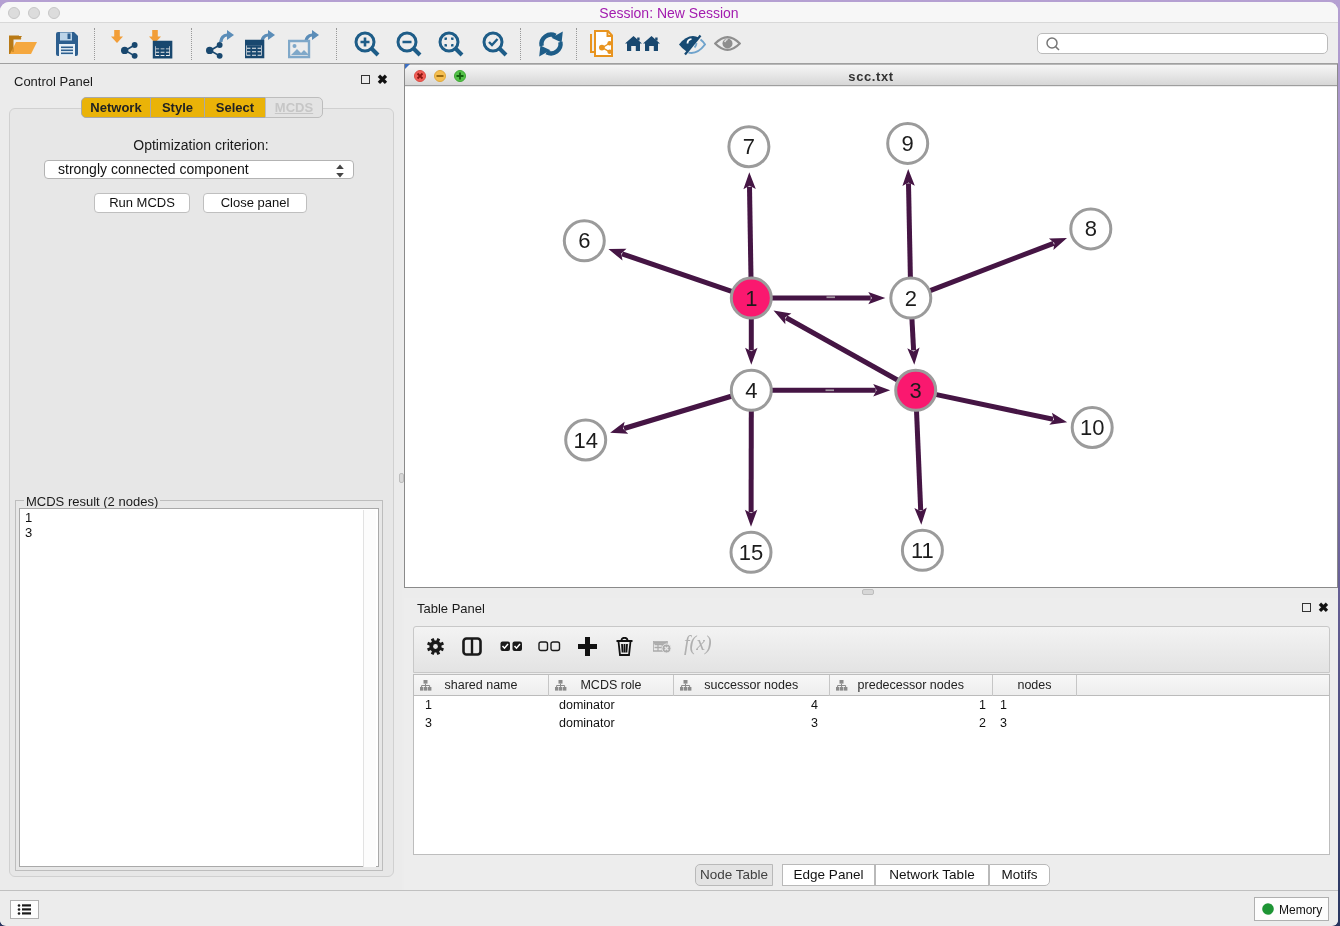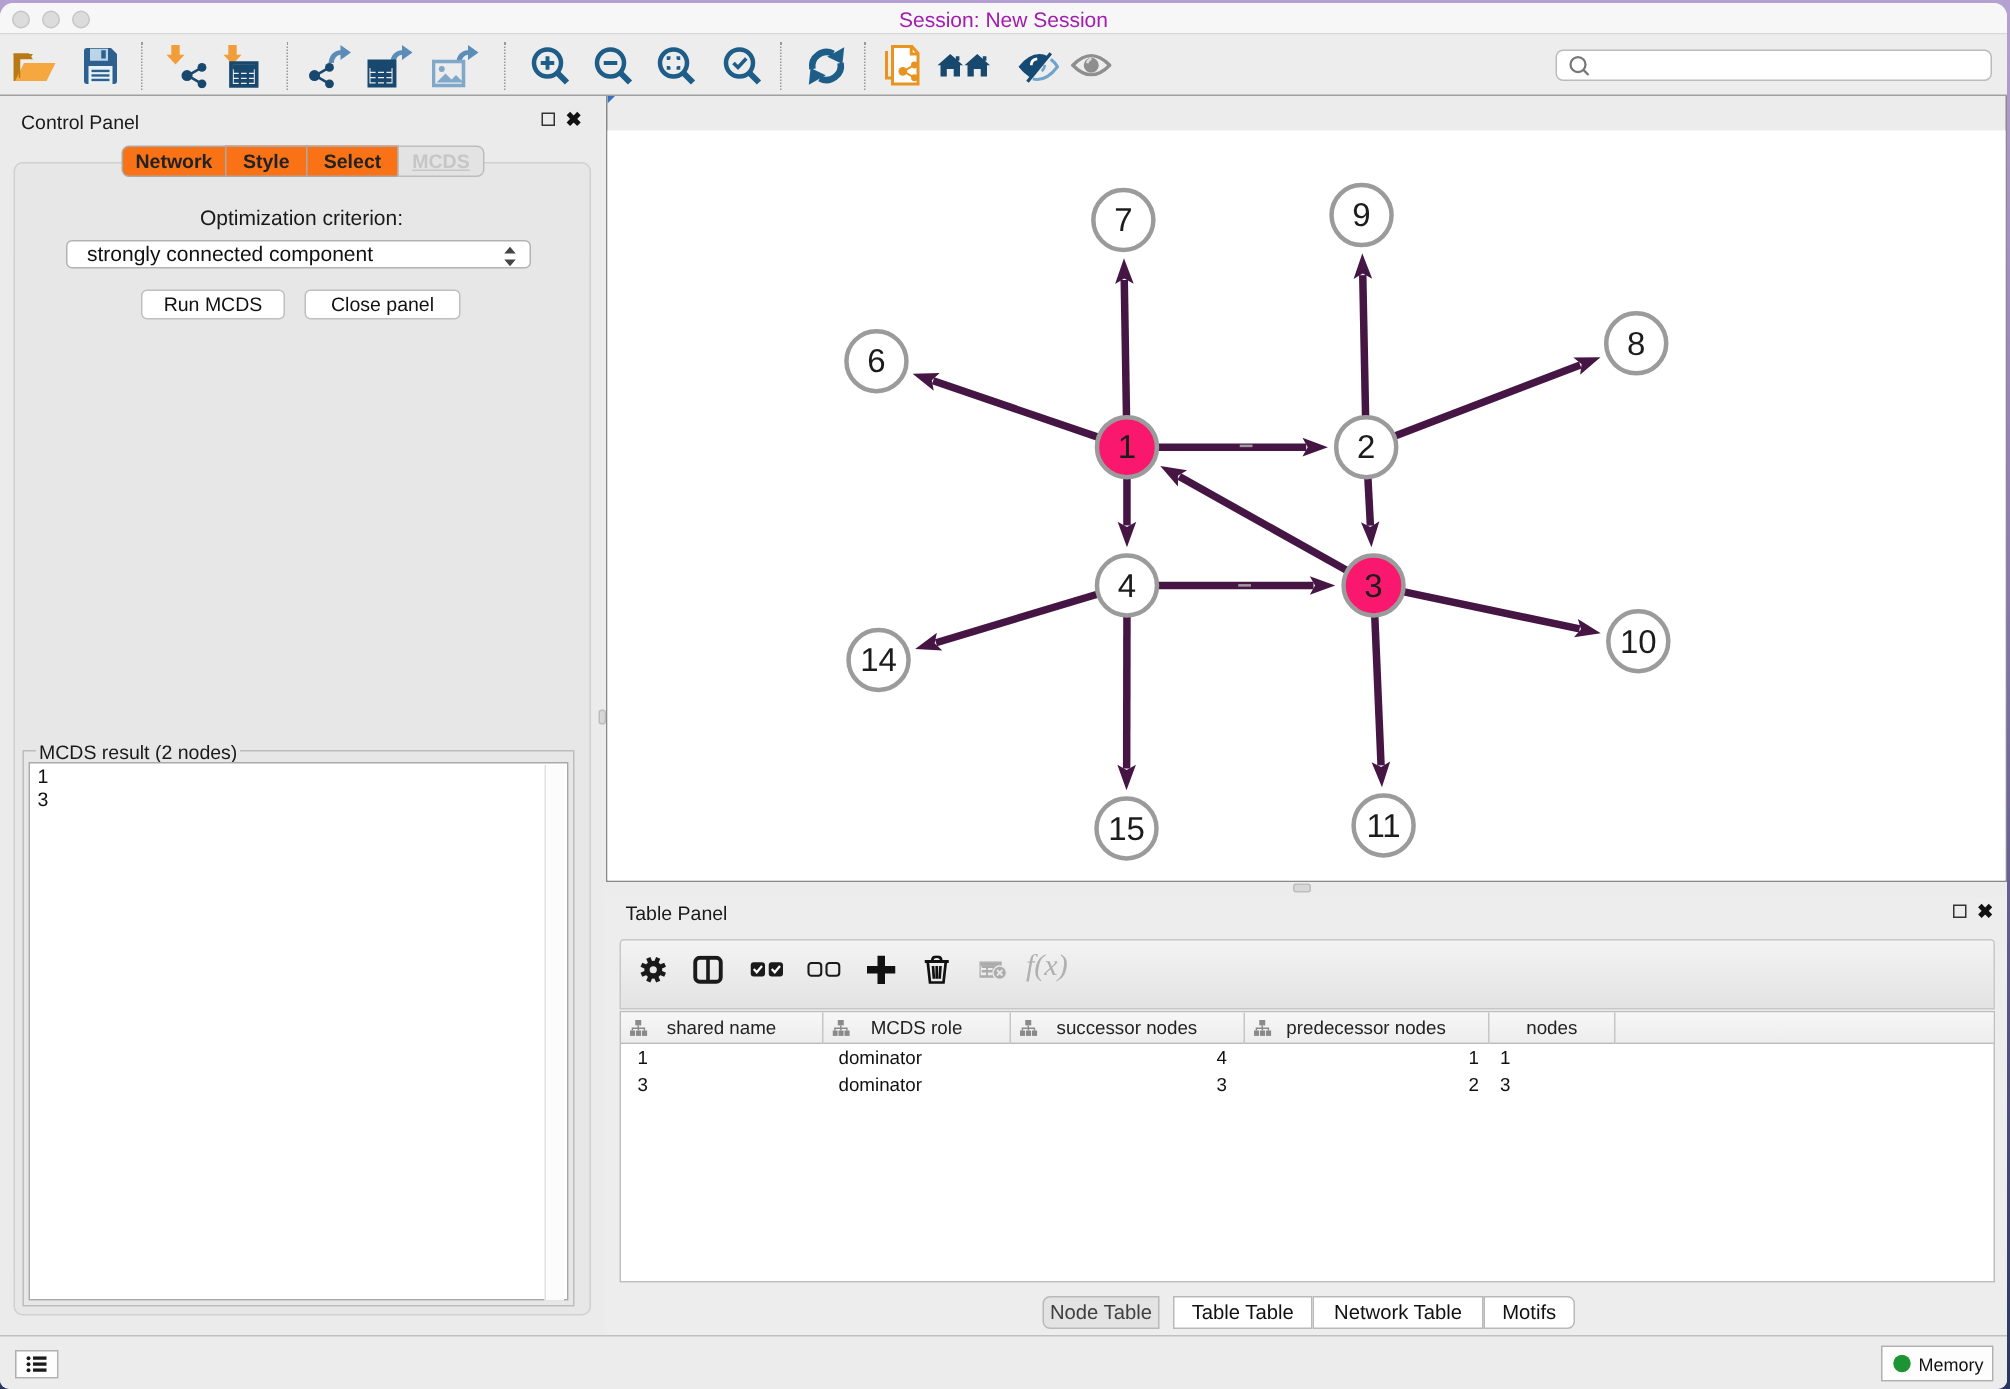--- a/index.html
+++ b/index.html
@@ -14,21 +14,21 @@
 #toolbar { position:absolute; left:0; top:21px; width:100%; height:41px; background:#ededed; border-bottom:1px solid #a0a0a0; }
 .sep { position:absolute; top:5px; height:32px; width:0; border-left:1px dotted #999; }
 .ticon { position:absolute; top:7px; }
 #searchbox { position:absolute; left:1037px; top:10px; width:291px; height:21px; background:#fff; border:1px solid #bbb; border-radius:5px; }
 
 #cpanel { position:absolute; left:0; top:62px; width:402px; height:826px; background:#ebebeb; }
 #cp-title { position:absolute; left:14px; top:10px; font-size:13px; color:#1a1a1a; }
 .float-ico { position:absolute; width:9px; height:9px; border:1.2px solid #333; }
 .close-x { position:absolute; font-size:13px; font-weight:bold; color:#111; }
 #cp-box { position:absolute; left:9px; top:44px; width:385px; height:769px; background:#e7e7e7; border:1px solid #d0d0d0; border-radius:6px; }
-.tab { position:absolute; top:33px; height:21px; background:#f97316; border:1px solid #a9a9a9; font-size:13px; font-weight:bold; color:#222; text-align:center; line-height:20px; }
+.tab { position:absolute; top:33px; height:21px; background:#eab308; border:1px solid #a9a9a9; font-size:13px; font-weight:bold; color:#222; text-align:center; line-height:20px; }
 #tab-mcds { background:#e3e3e3; color:#c6c6c6; border-radius:0 5px 5px 0; border-color:#bdbdbd;text-decoration:underline; }
 #opt-label { position:absolute; left:0; top:73px; width:402px; text-align:center; font-size:14px; color:#1a1a1a; }
 #dropdown { position:absolute; left:44px; top:96px; width:310px; height:19px; background:#fff; border:1px solid #b3b3b3; border-radius:4px; font-size:14px; color:#111; line-height:17px; padding-left:13px; }
 .btn { position:absolute; top:129px; height:20px; background:#fff; border:1px solid #bfbfbf; border-radius:4px; font-size:13px; color:#111; text-align:center; line-height:18px; }
 #fieldset { position:absolute; left:15px; top:436px; width:368px; height:371px; border:1px solid #bdbdbd; }
 #fs-legend { position:absolute; left:8px; top:-7px; background:#e7e7e7; padding:0 2px; font-size:13px; color:#1a1a1a; }
 #fs-white { position:absolute; left:3px; top:7px; width:360px; height:359px; background:#fff; border:1px solid #a9a9a9; font-size:13px; color:#111; }
 #fs-scroll { position:absolute; right:2px; top:1px; width:13px; height:357px; background:#fcfcfc; border-left:1px solid #e2e2e2; }
 
 #netwin { position:absolute; left:404px; top:62px; width:934px; height:524px; border:1px solid #8a8a8a; border-top:none; }
@@ -244,20 +244,38 @@
     <div id="fieldset">
       <div id="fs-legend">MCDS result (2 nodes)</div>
       <div id="fs-white">
             <div style="position:absolute;left:5px;top:1px;">1<br>3</div>
             <div id="fs-scroll"></div>
           </div>
     </div>
   </div>
   <div style="position:absolute;left:399px;top:471px;width:5px;height:10px;background:#d7d7d7;border:1px solid #bdbdbd;border-radius:2px;"></div>
   <div id="netwin">
+    <div id="nettitle">
+      <div class="light" style="left:9px;background:#f25e57;border:1px solid #d94c44;">
+            <svg width="10" height="10" style="position:absolute;left:0;top:0">
+              <path d="M2.5 2.5 L7.5 7.5 M7.5 2.5 L2.5 7.5" stroke="#8c1510" stroke-width="1.8"></path>
+            </svg>
+          </div>
+      <div class="light" style="left:29px;background:#f6bf50;border:1px solid #dfa93c;">
+            <svg width="10" height="10" style="position:absolute;left:0;top:0">
+              <line x1="1.5" y1="5" x2="8.5" y2="5" stroke="#9a6b11" stroke-width="1.8"></line>
+            </svg>
+          </div>
+      <div class="light" style="left:49px;background:#54c248;border:1px solid #3da834;">
+            <svg width="10" height="10" style="position:absolute;left:0;top:0">
+              <path d="M5 1.5 L5 8.5 M1.5 5 L8.5 5" stroke="#12610e" stroke-width="1.8"></path>
+            </svg>
+          </div>
+      <div class="txt">scc.txt</div>
+    </div>
     <svg width="5" height="5" style="position:absolute;left:0;top:0">
           <polygon points="0,0 5,0 0,5" fill="#3b6fc4"></polygon>
         </svg>
     <div id="canvas">
       <svg width="932" height="500" style="position:absolute;left:0;top:0">
         <g stroke="#451544" stroke-width="5" fill="none">
 <line x1="346.0" y1="191.1" x2="344.5" y2="99.7"></line>
 <line x1="327.4" y1="204.6" x2="217.1" y2="166.8"></line>
 <line x1="366.3" y1="211.1" x2="465.8" y2="211.1"></line>
 <line x1="346.3" y1="231.1" x2="346.3" y2="263.3"></line>
@@ -438,21 +456,21 @@
       <div class="trow" style="top:38.5px;">
         <span class="tcell" style="left:11px;">3</span>
         <span class="tcell" style="left:145px;">dominator</span>
         <span class="tcell" style="left:262px; width:142px; text-align:right;">3</span>
         <span class="tcell" style="left:417px; width:155px; text-align:right;">2</span>
         <span class="tcell" style="left:586px;">3</span>
       </div>
     </div>
     <div id="btabs">
       <div class="btab" style="left:291px; width:78px; border-radius:5px 0 0 5px; background:#e3e3e3; color:#404040;">Node Table</div>
-      <div class="btab" style="left:378px; width:93px;">Table Table</div>
+      <div class="btab" style="left:378px; width:93px;">Edge Panel</div>
       <div class="btab" style="left:471px; width:114px;">Network Table</div>
       <div class="btab" style="left:585px; width:61px; border-radius:0 5px 5px 0;">Motifs</div>
     </div>
   </div>
   <div id="statusbar">
     <div id="sb-btn">
           <svg width="27" height="17" style="position:absolute;left:0;top:0">
             <g fill="#1a1a1a">
               <circle cx="8" cy="4.5" r="1.3"></circle>
               <circle cx="8" cy="8.5" r="1.3"></circle>

